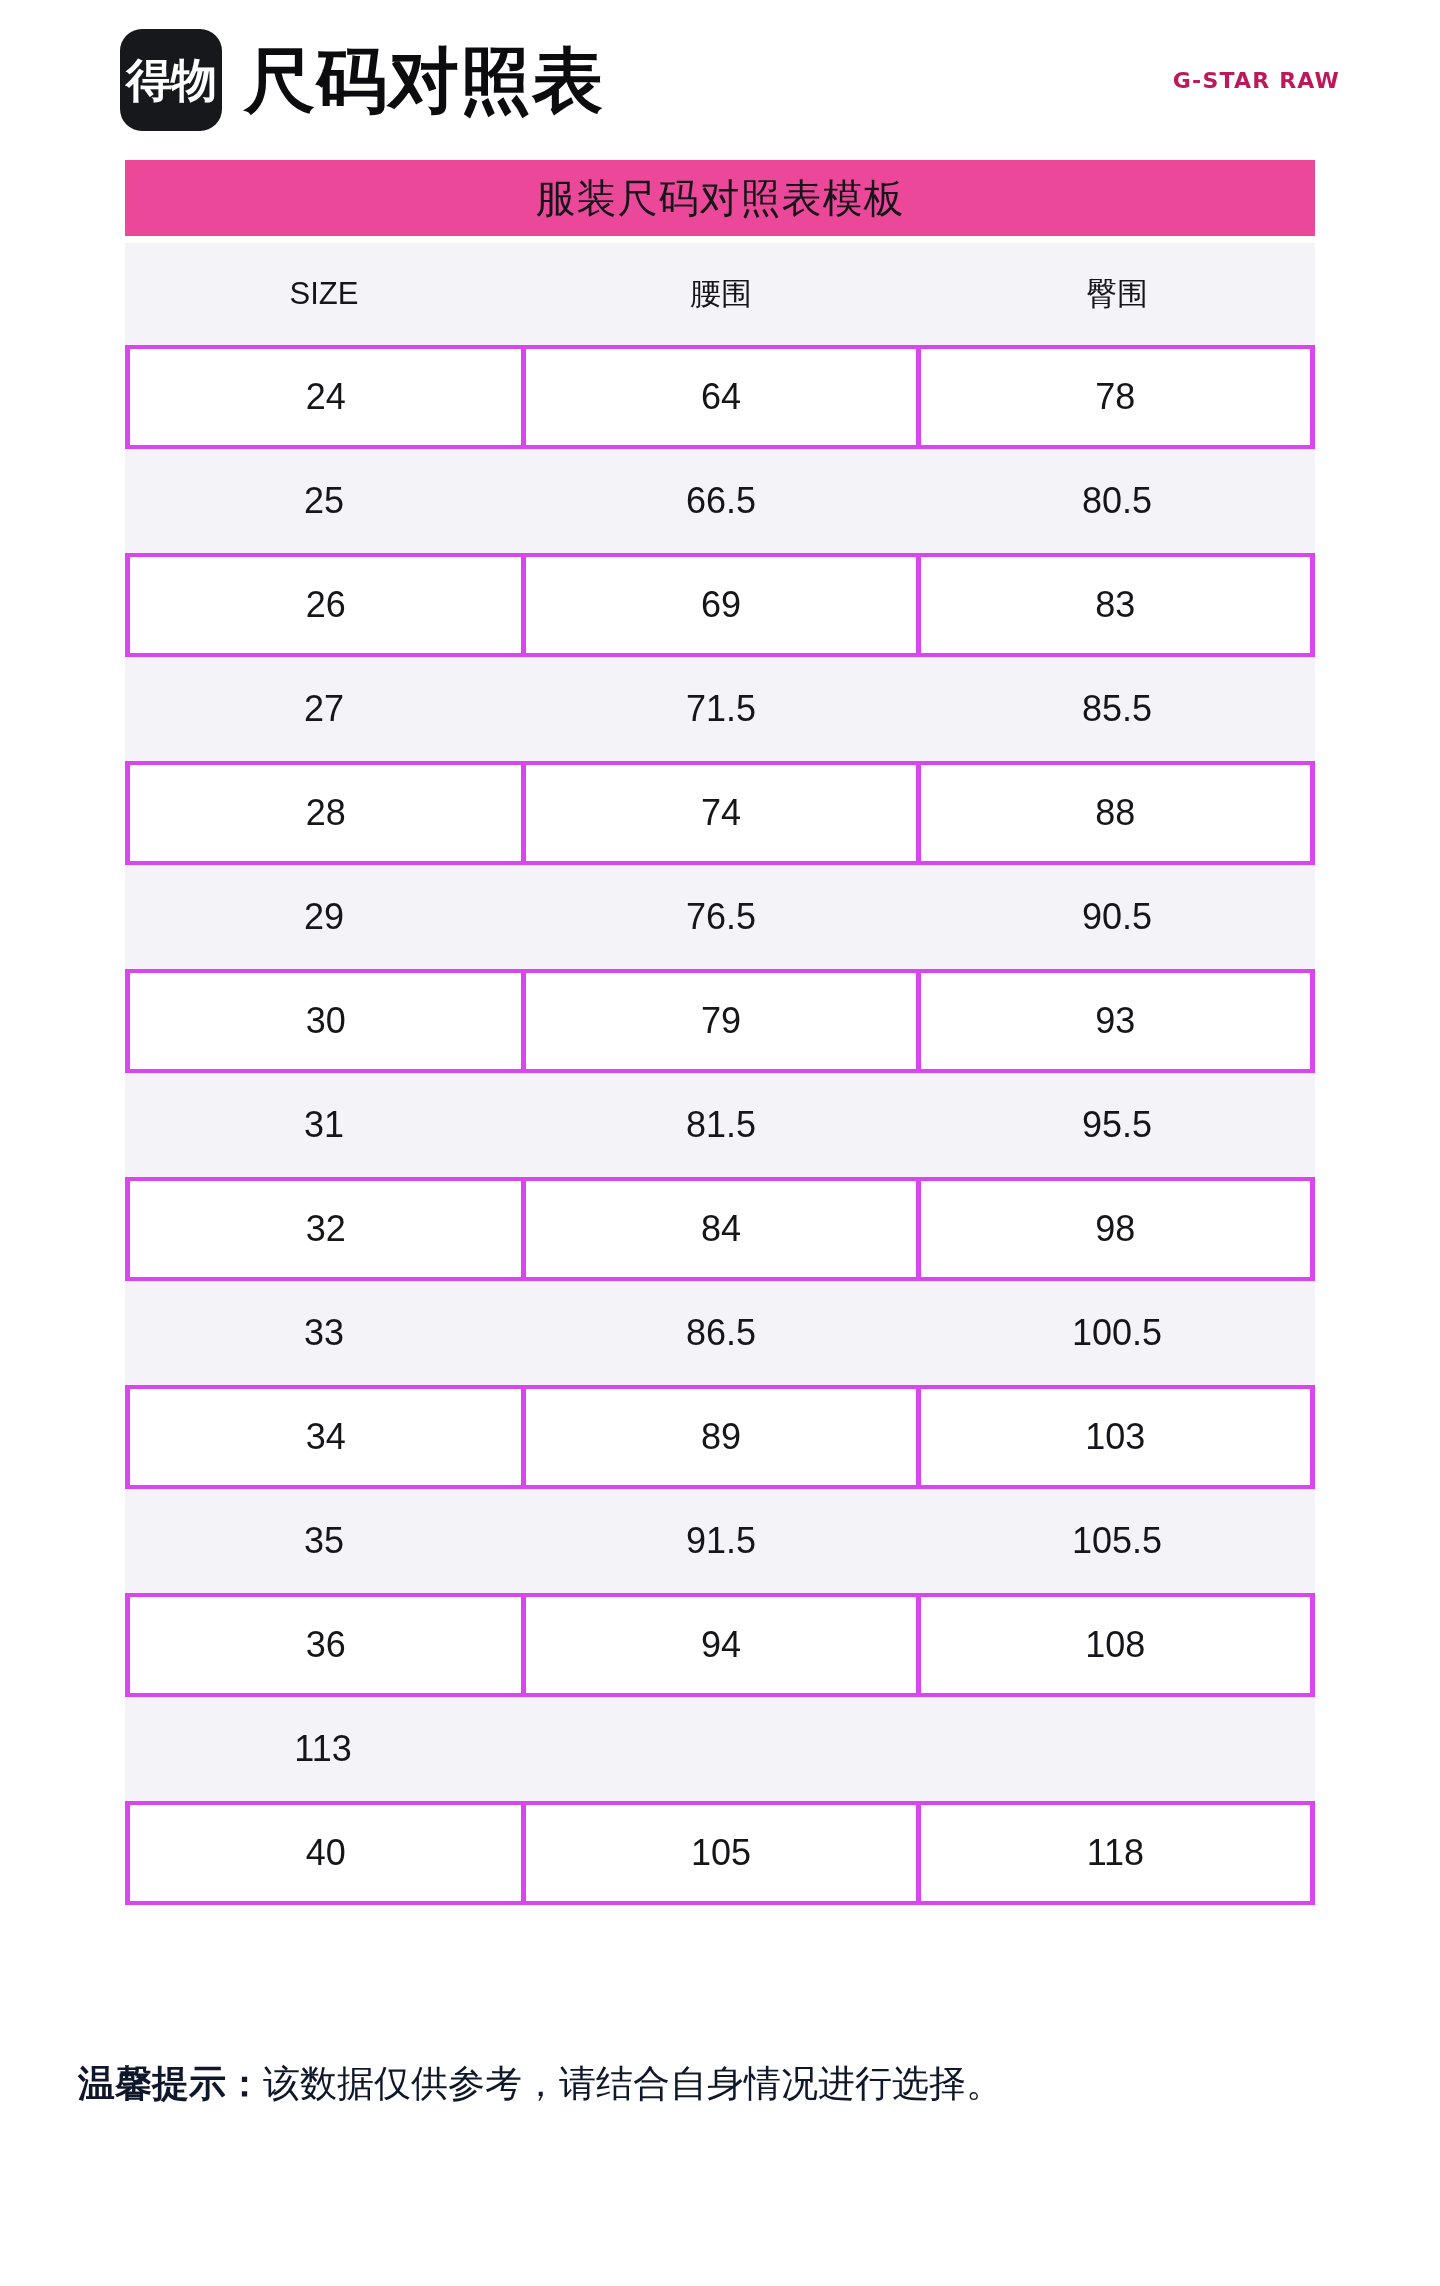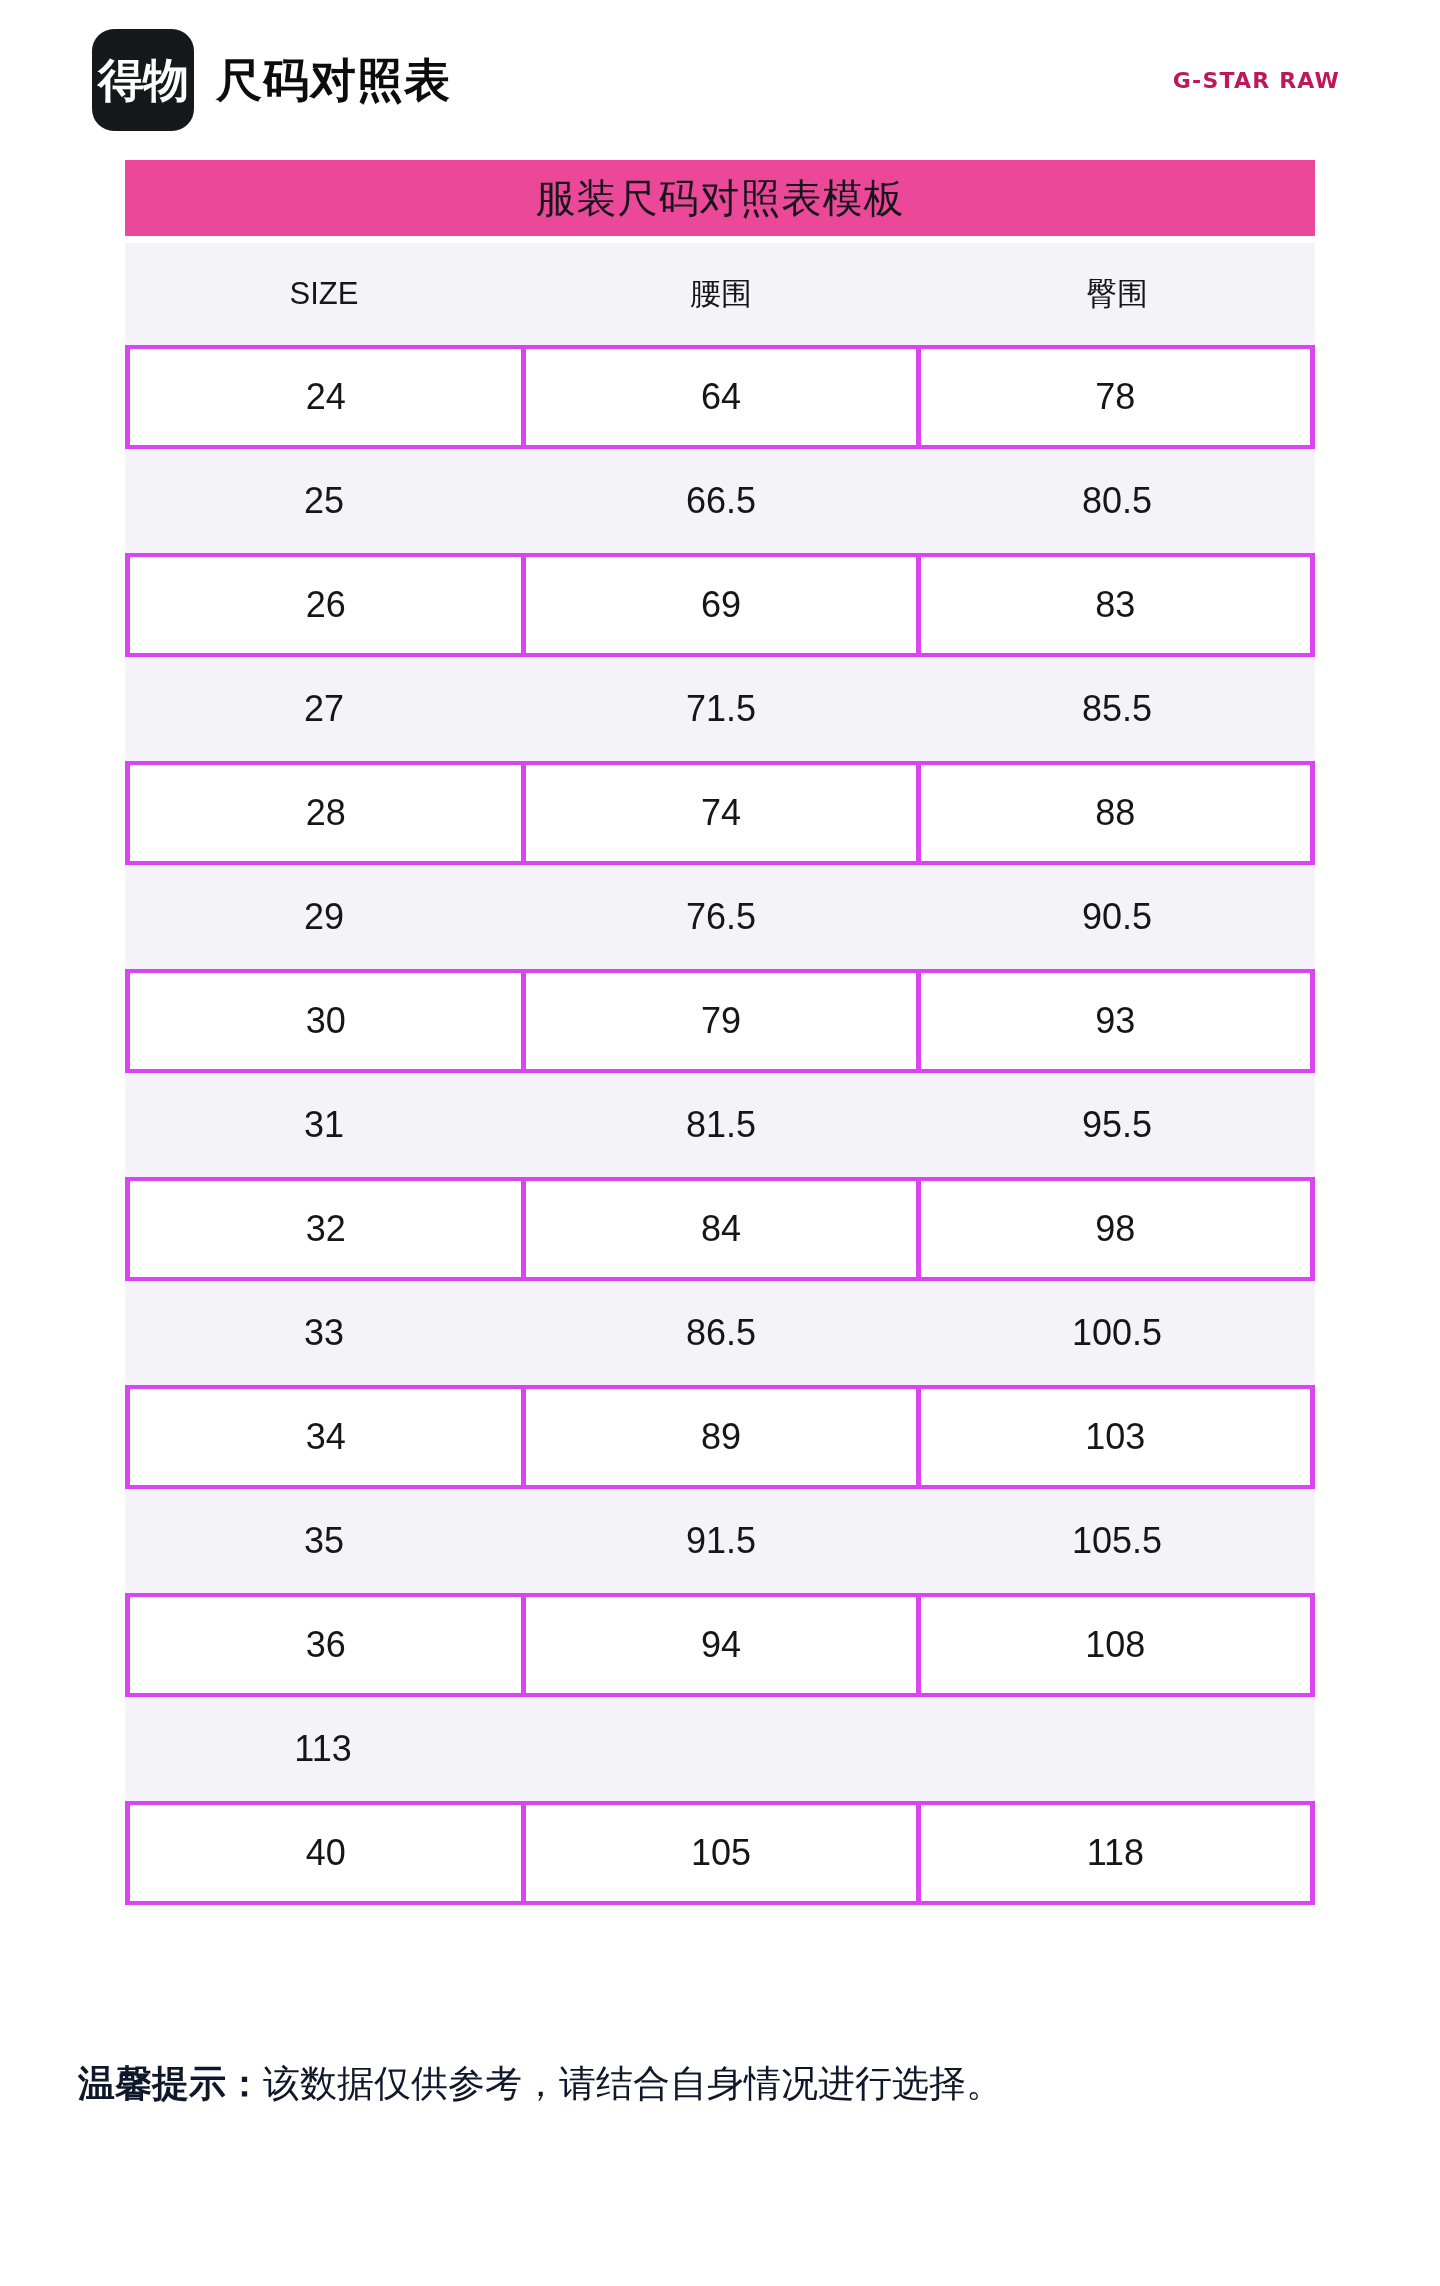--- a/index.html
+++ b/index.html
@@ -14,21 +14,21 @@
     color: #111111;
     -webkit-font-smoothing: antialiased;
     position: relative;
     overflow: hidden;
   }
 
   
   .header {
     position: relative;
     height: 160px;
-    padding: 0 100px 0 92px;
+    padding: 0 100px 0 120px;
     display: flex;
     align-items: center;
   }
   .brand-left {
     display: flex;
     align-items: center;
     gap: 22px;
   }
   .logo-badge {
     width: 102px;
@@ -39,21 +39,21 @@
     display: flex;
     align-items: center;
     justify-content: center;
     font-size: 46px;
     font-weight: 700;
     letter-spacing: -1px;
     line-height: 1;
     flex: none;
   }
   .app-title {
-    font-size: 46px;
+    font-size: 71px;
     font-weight: 700;
     letter-spacing: 1px;
     line-height: 1;
     color: #0c0c0e;
     white-space: nowrap;
   }
   .brand-right {
     margin-left: auto;
     font-size: 22px;
     font-weight: 700;

